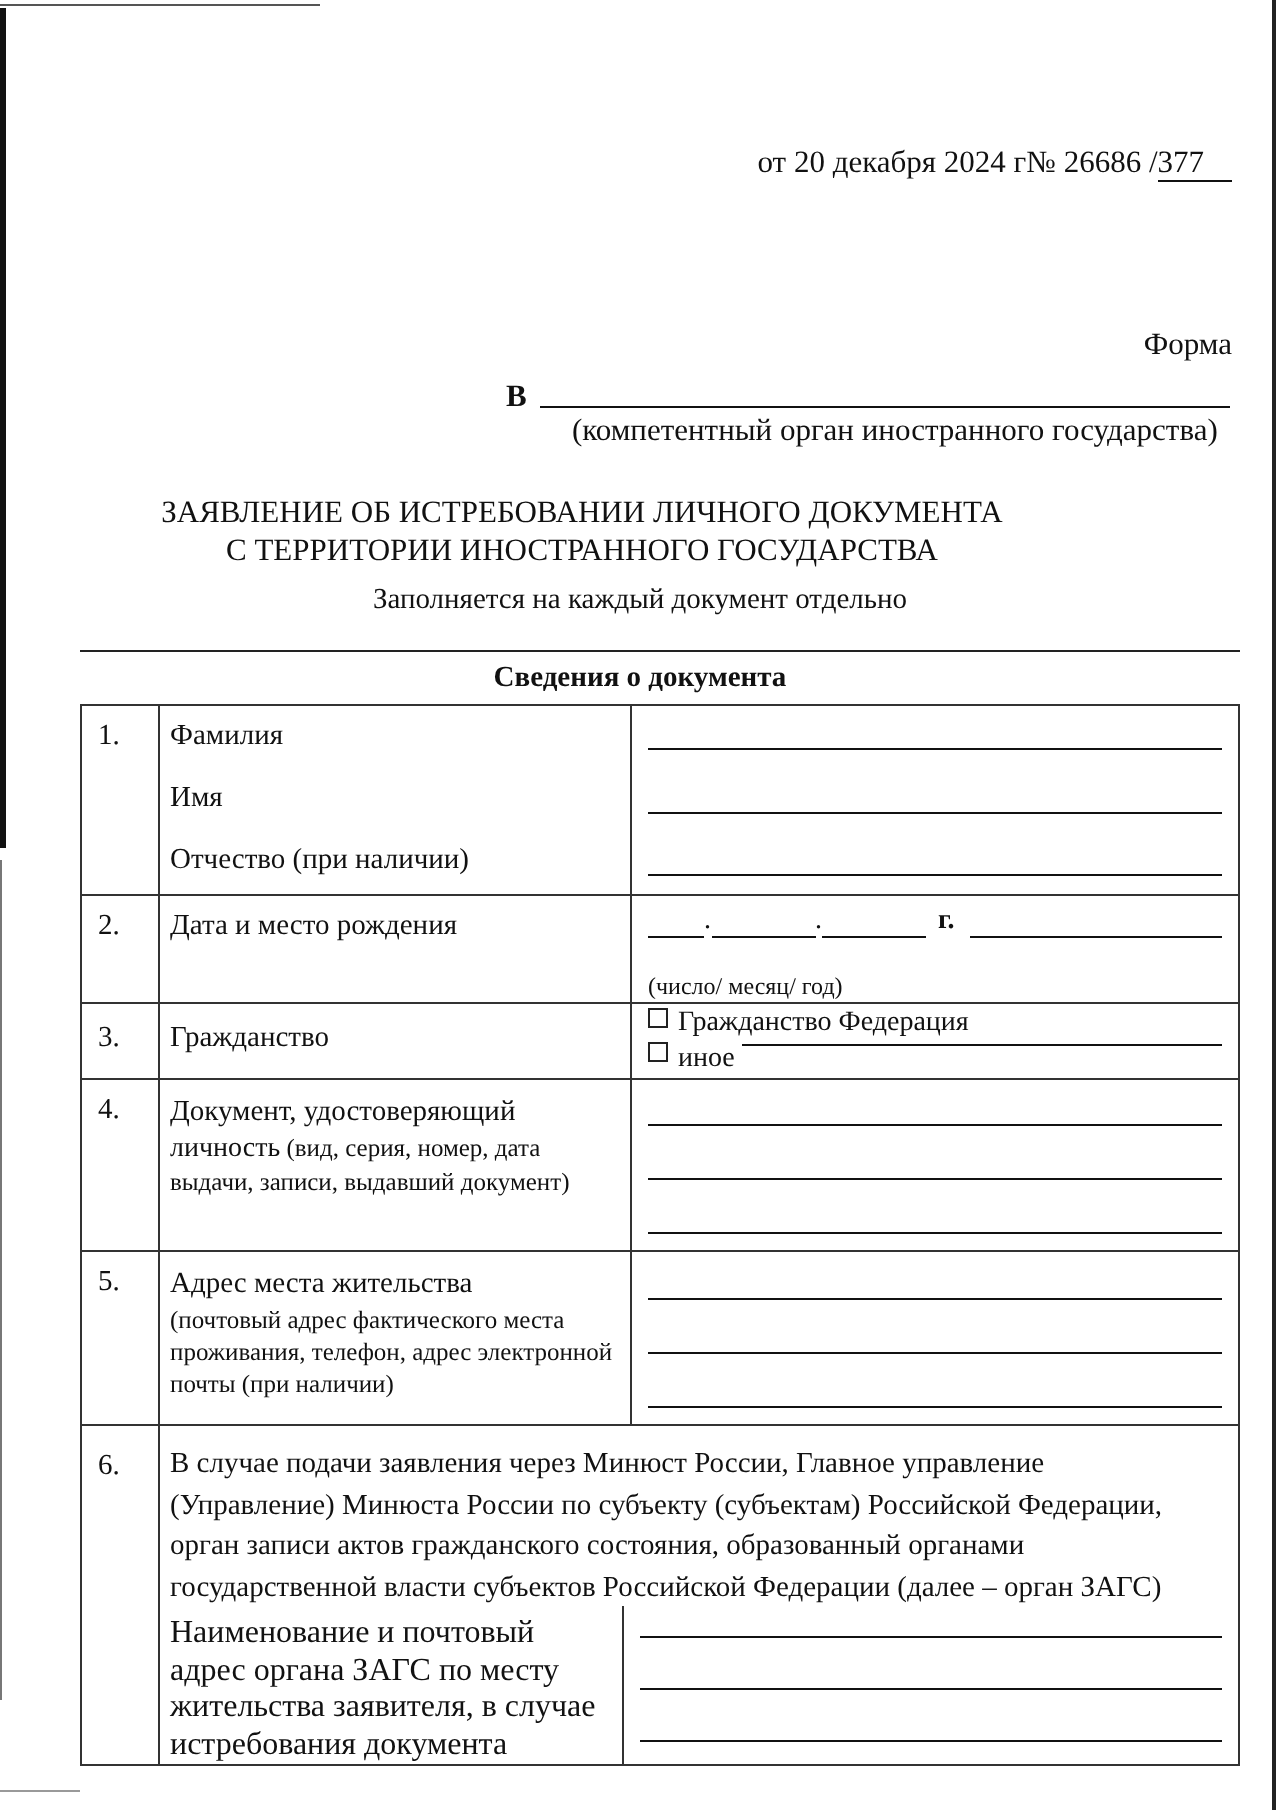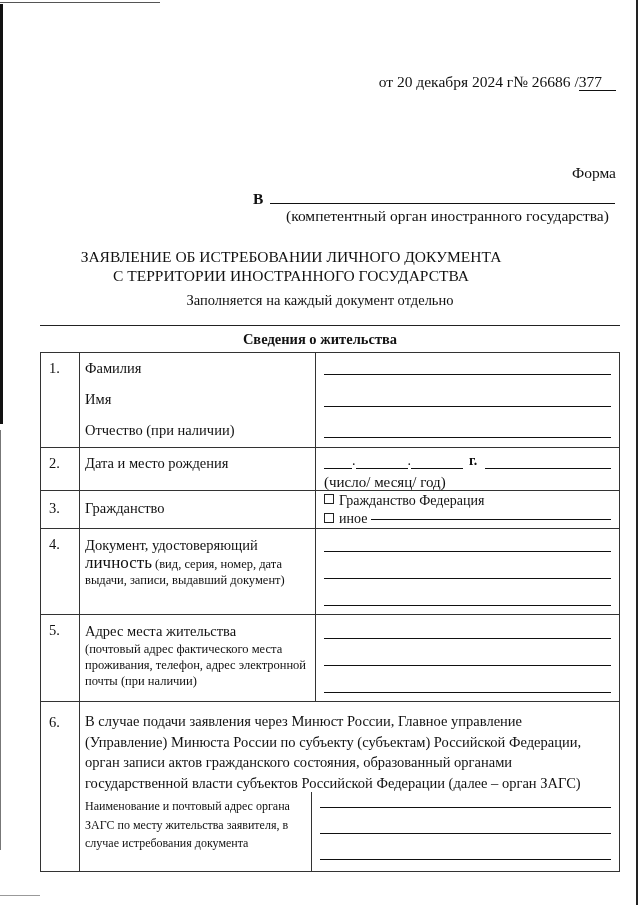--- a/index.html
+++ b/index.html
@@ -53,21 +53,21 @@
 <div class="to-line">В</div>
 <div class="to-underline"></div>
 <div class="to-caption">(компетентный орган иностранного государства)</div>
 
 <div class="title">
   <div>ЗАЯВЛЕНИЕ ОБ ИСТРЕБОВАНИИ ЛИЧНОГО ДОКУМЕНТА</div>
   <div>С ТЕРРИТОРИИ ИНОСТРАННОГО ГОСУДАРСТВА</div>
 </div>
 <div class="subtitle">Заполняется на каждый документ отдельно</div>
 <div class="rule"></div>
-<div class="section">Сведения о жительства</div>
+<div class="section">Сведения о документа</div>
 
 <table class="form">
 
   <tbody>
       <tr style="height:95px">
     <td class="num">1.</td>
     <td class="lbl">
       <div style="line-height:31px;margin-top:-7px;padding-top:0">
         <div>Фамилия</div>
         <div>Имя</div>
@@ -87,42 +87,42 @@
     <td class="fld">
       <div style="display:flex;align-items:flex-end;margin-top:5px;height:16px;font-size:14px">
         <span class="line" style="width:28px"></span>
         <span>.</span>
         <span class="line" style="width:52px"></span>
         <span>.</span>
         <span class="line" style="width:52px"></span>
         <span style="margin:0 8px 0 6px;font-weight:bold">г.</span>
         <span class="line" style="flex:1"></span>
       </div>
-      <div class="small" style="font-size:15px;margin-top:5px">(число/ месяц/ год)</div>
+      <div class="small" style="font-size:12px;margin-top:16px">(число/ месяц/ год)</div>
     </td>
   </tr>
 
   <tr style="height:38px">
     <td class="num" style="padding-top:9px !important">3.</td>
     <td class="lbl" style="padding-top:9px !important">Гражданство</td>
     <td class="fld" style="font-size:14px;line-height:18px;padding-top:1px !important">
       <div><span class="cb"></span><span>Гражданство Федерация</span></div>
-      <div style="display:flex;align-items:center">
+      <div style="display:flex;align-items:flex-start">
             <span class="cb" style="margin-bottom:3px"></span>
             <span>иное</span>
             <span class="line" style="flex:1;margin-left:4px;margin-bottom:1px"></span>
           </div>
     </td>
   </tr>
 
   <tr style="height:86px">
     <td class="num">4.</td>
     <td class="lbl">
       <div style="line-height:19px">Документ, удостоверяющий</div>
-      <div class="small"><span style="font-size:17px">личность</span> <span>(вид, серия, номер, дата выдачи, записи, выдавший документ)</span></div>
+      <div class="small"><span style="font-size:14px">личность</span> <span>(вид, серия, номер, дата выдачи, записи, выдавший документ)</span></div>
     </td>
     <td class="fld">
       <div class="line" style="margin-top:21px"></div>
       <div class="line" style="margin-top:25px"></div>
       <div class="line" style="margin-top:25px"></div>
     </td>
   </tr>
 
   <tr style="height:87px">
     <td class="num">5.</td>
@@ -135,21 +135,21 @@
       <div class="line" style="margin-top:25px"></div>
       <div class="line" style="margin-top:25px"></div>
     </td>
   </tr>
 
   <tr style="height:170px">
     <td class="num" style="padding-top:12px !important">6.</td>
     <td colspan="2" style="padding:0 !important">
       <div style="padding:9px 12px 0 5px;line-height:20.5px;font-size:14.5px;height:81px">В случае подачи заявления через Минюст России, Главное управление (Управление) Минюста России по субъекту (субъектам) Российской Федерации, орган записи актов гражданского состояния, образованный органами государственной власти субъектов Российской Федерации (далее – орган ЗАГС)</div>
       <div class="inner" style="height:79px">
-        <div style="width:221px;padding:5px 5px 0 5px;border-right:1px solid #333;line-height:18.5px;font-size:12px">Наименование и почтовый адрес органа ЗАГС по месту жительства заявителя, в случае истребования документа</div>
+        <div style="width:221px;padding:5px 5px 0 5px;border-right:1px solid #333;line-height:18.5px;font-size:16px">Наименование и почтовый адрес органа ЗАГС по месту жительства заявителя, в случае истребования документа</div>
         <div style="flex:1;padding:0 8px 0 8px">
           <div class="line" style="margin-top:14px"></div>
           <div class="line" style="margin-top:24px"></div>
           <div class="line" style="margin-top:24px"></div>
         </div>
       </div>
     </td>
   </tr>
 </tbody>
   </table>

